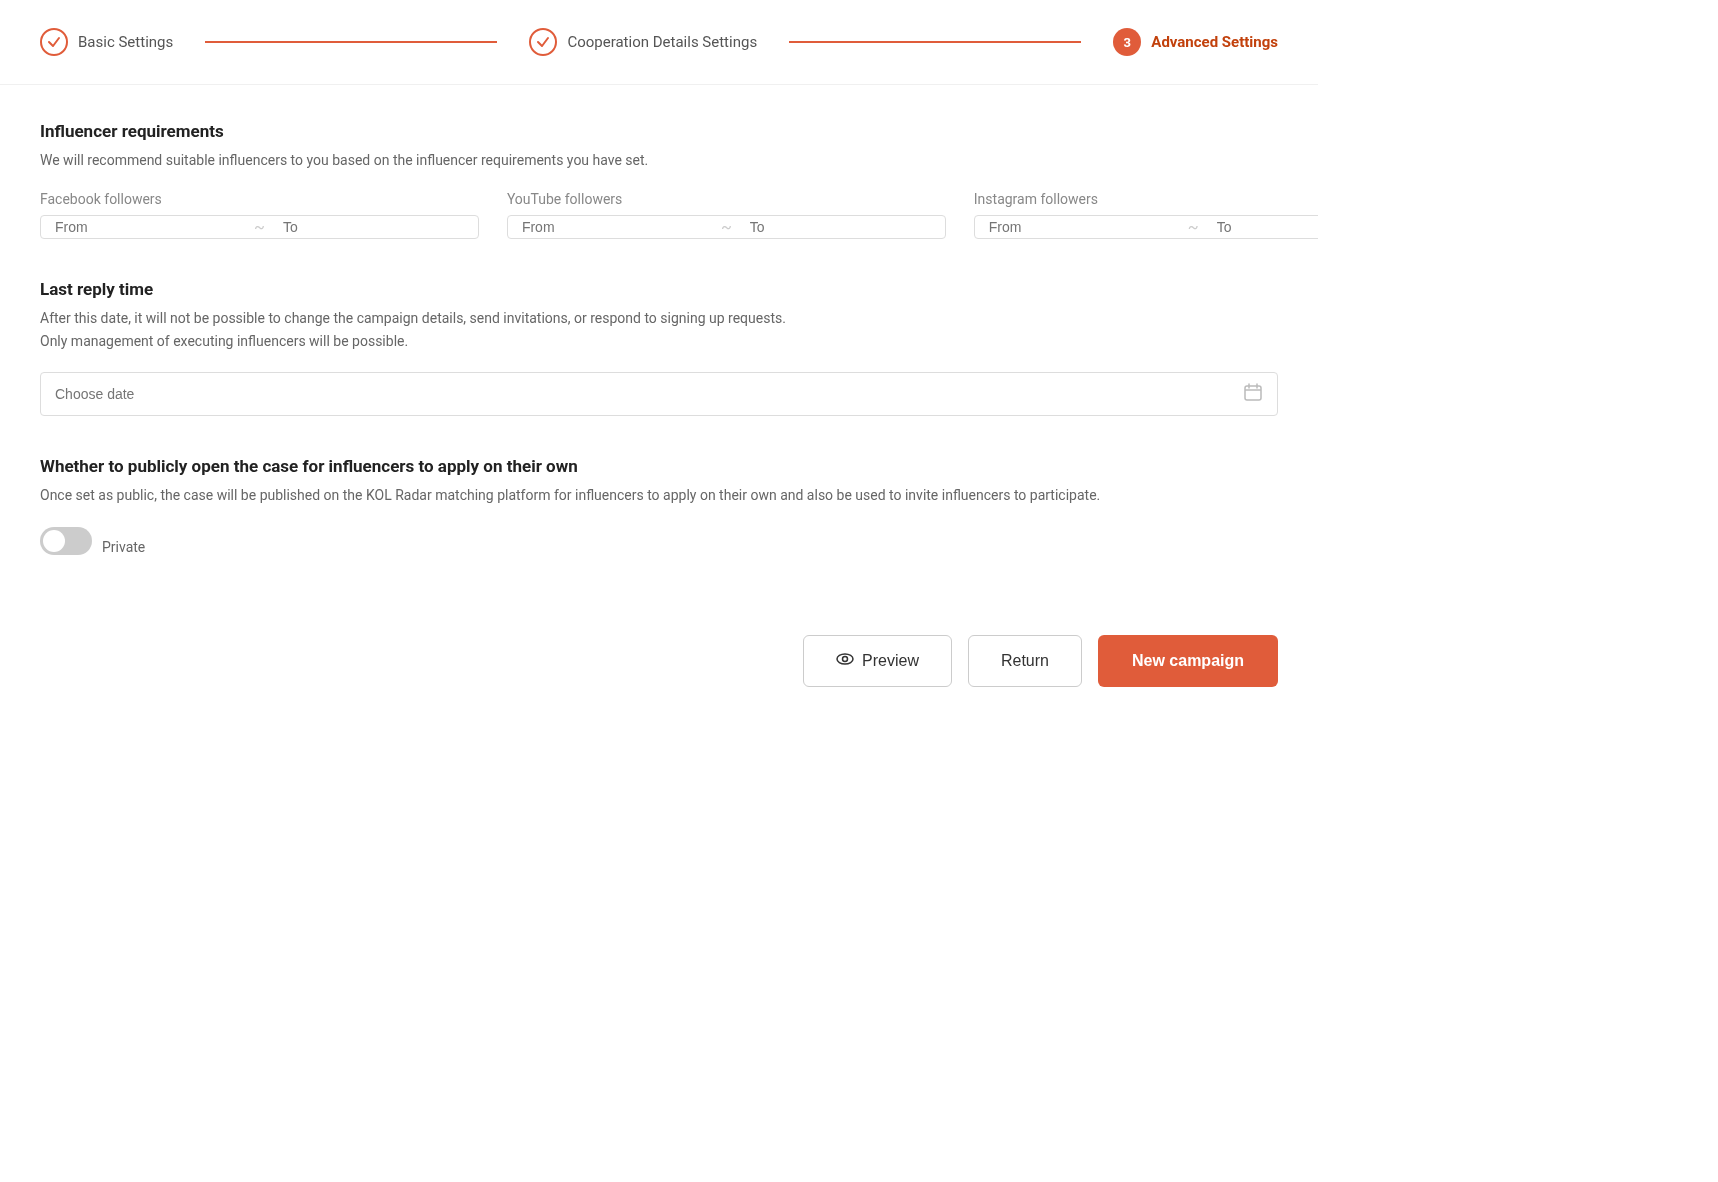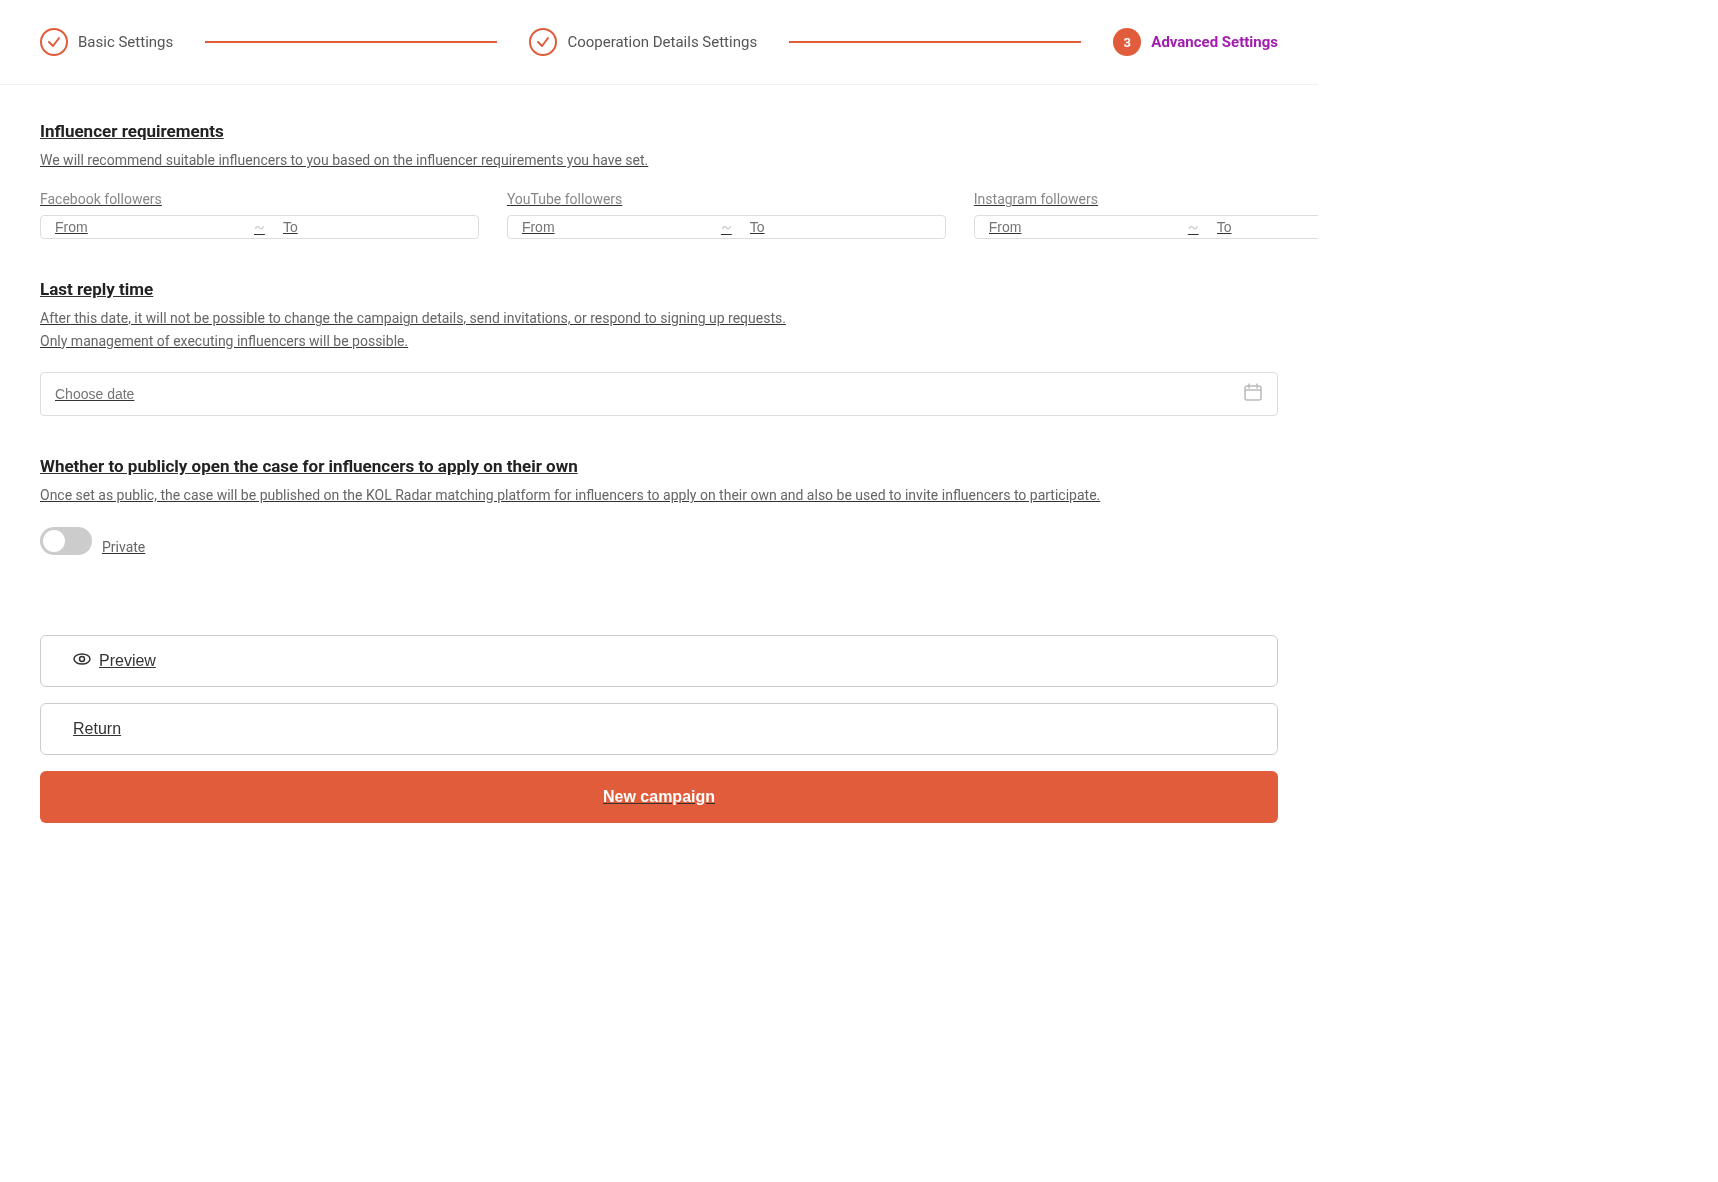--- a/index.html
+++ b/index.html
@@ -44,37 +44,36 @@
       font-weight: bold;
       font-size: 13px;
       border: none;
     }
     .step-label {
       font-size: 15px;
       color: #555;
     }
     .step-label.active {
       font-weight: 700;
-      color: #a21caf;
+      color: #c2410c;
     }
     .step-divider {
       flex: 1;
       height: 2px;
       background: #e05c3a;
       margin: 0 16px;
       min-width: 60px;
     }
     .step-divider.short {
       min-width: 30px;
     }
 
     
     .main-content {
       padding: 36px 40px 40px 40px;
-      text-decoration: underline;
     }
 
     
     .section {
       margin-bottom: 40px;
     }
     .section-title {
       font-size: 17px;
       font-weight: 700;
       color: #222;
@@ -191,21 +190,20 @@
       color: #666;
     }
 
     
     .bottom-actions {
       display: flex;
       justify-content: flex-end;
       gap: 16px;
       margin-top: 60px;
       padding-top: 20px;
-      flex-direction: column;
     }
     .btn {
       height: 52px;
       padding: 0 32px;
       border-radius: 6px;
       font-size: 16px;
       cursor: pointer;
       display: flex;
       align-items: center;
       gap: 8px;

